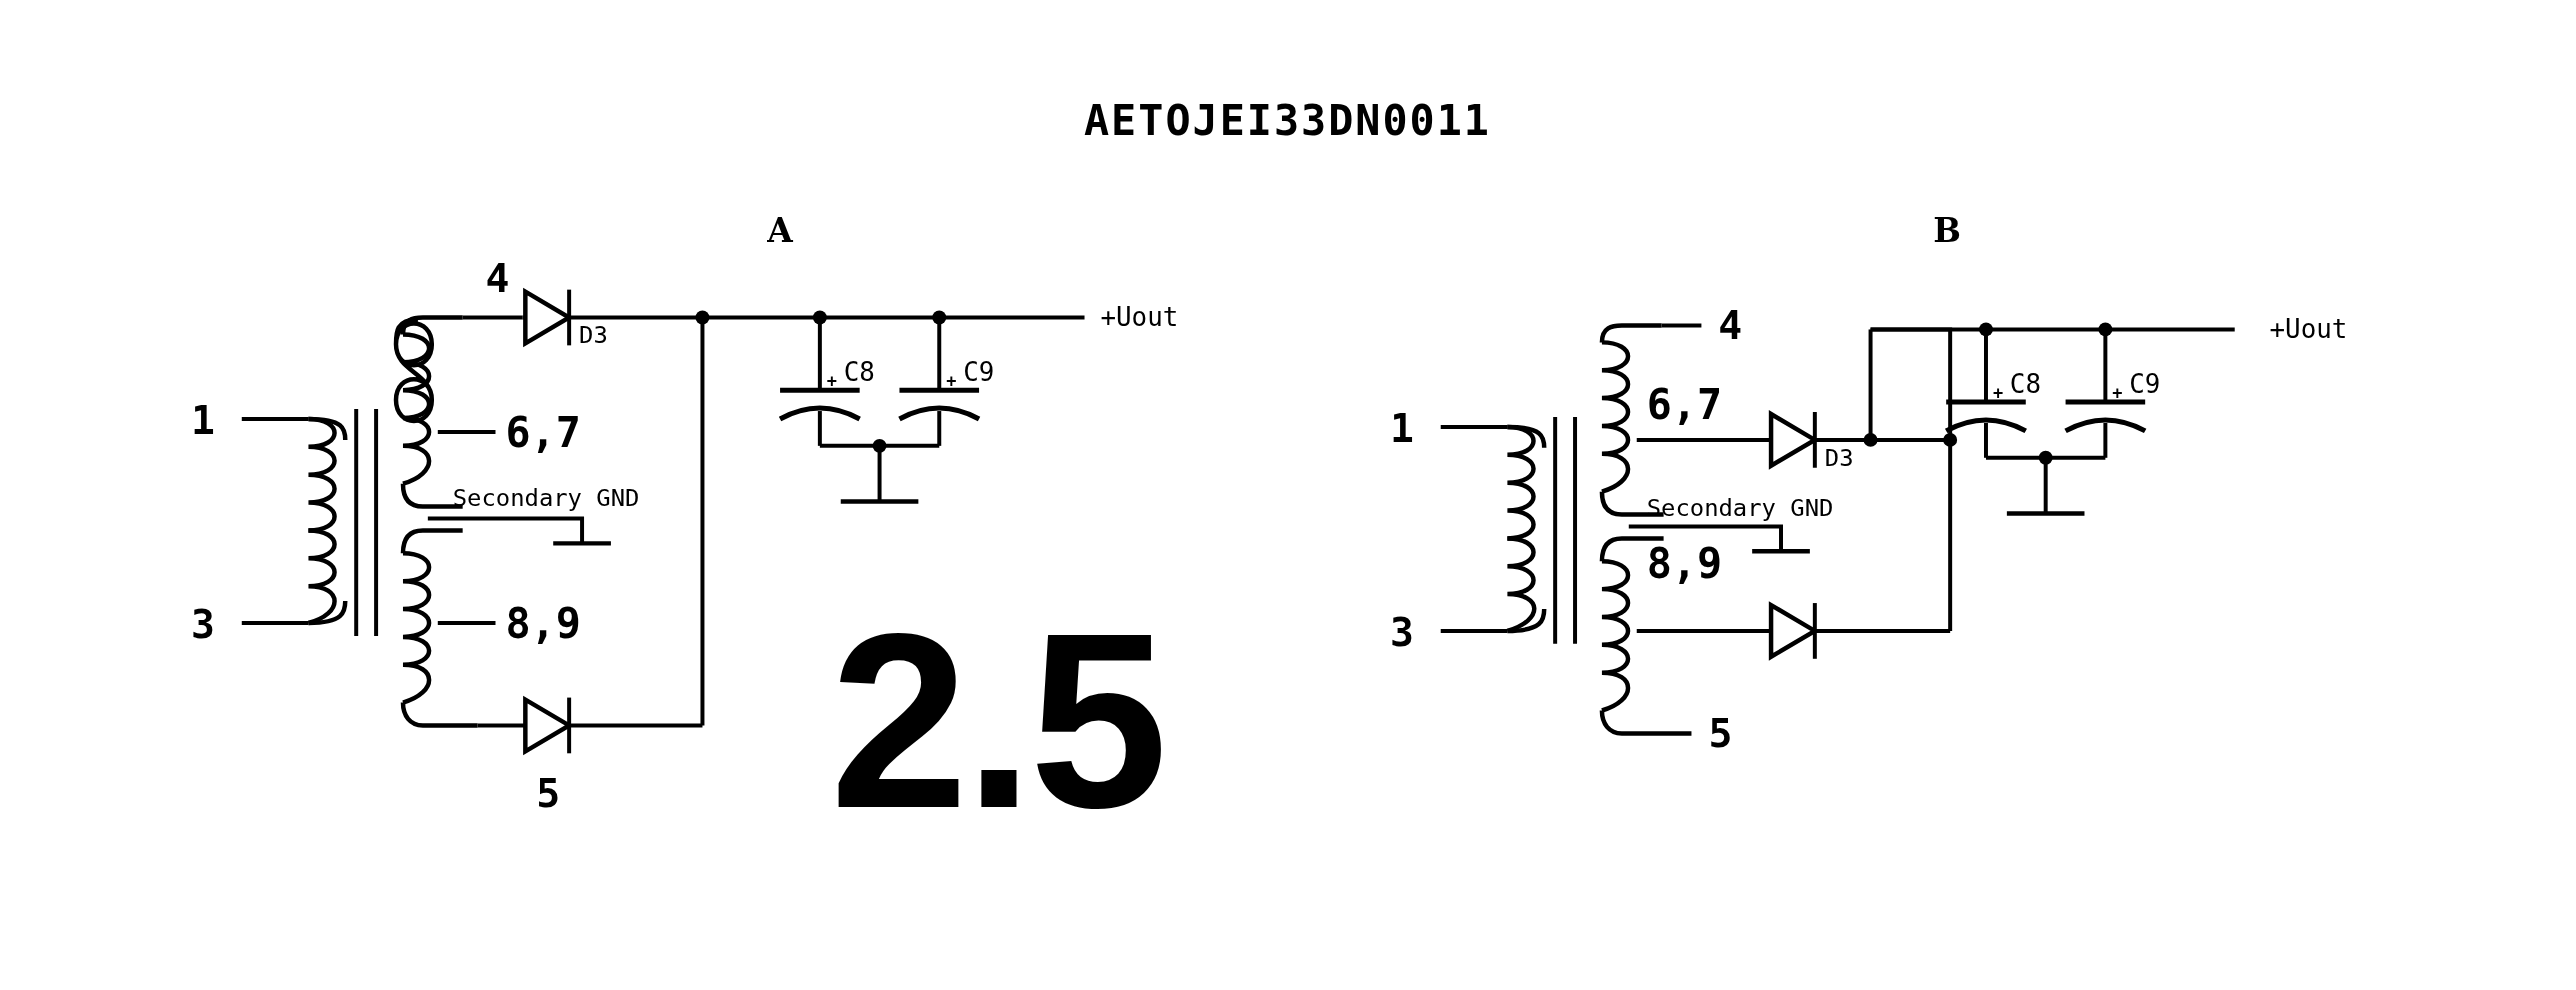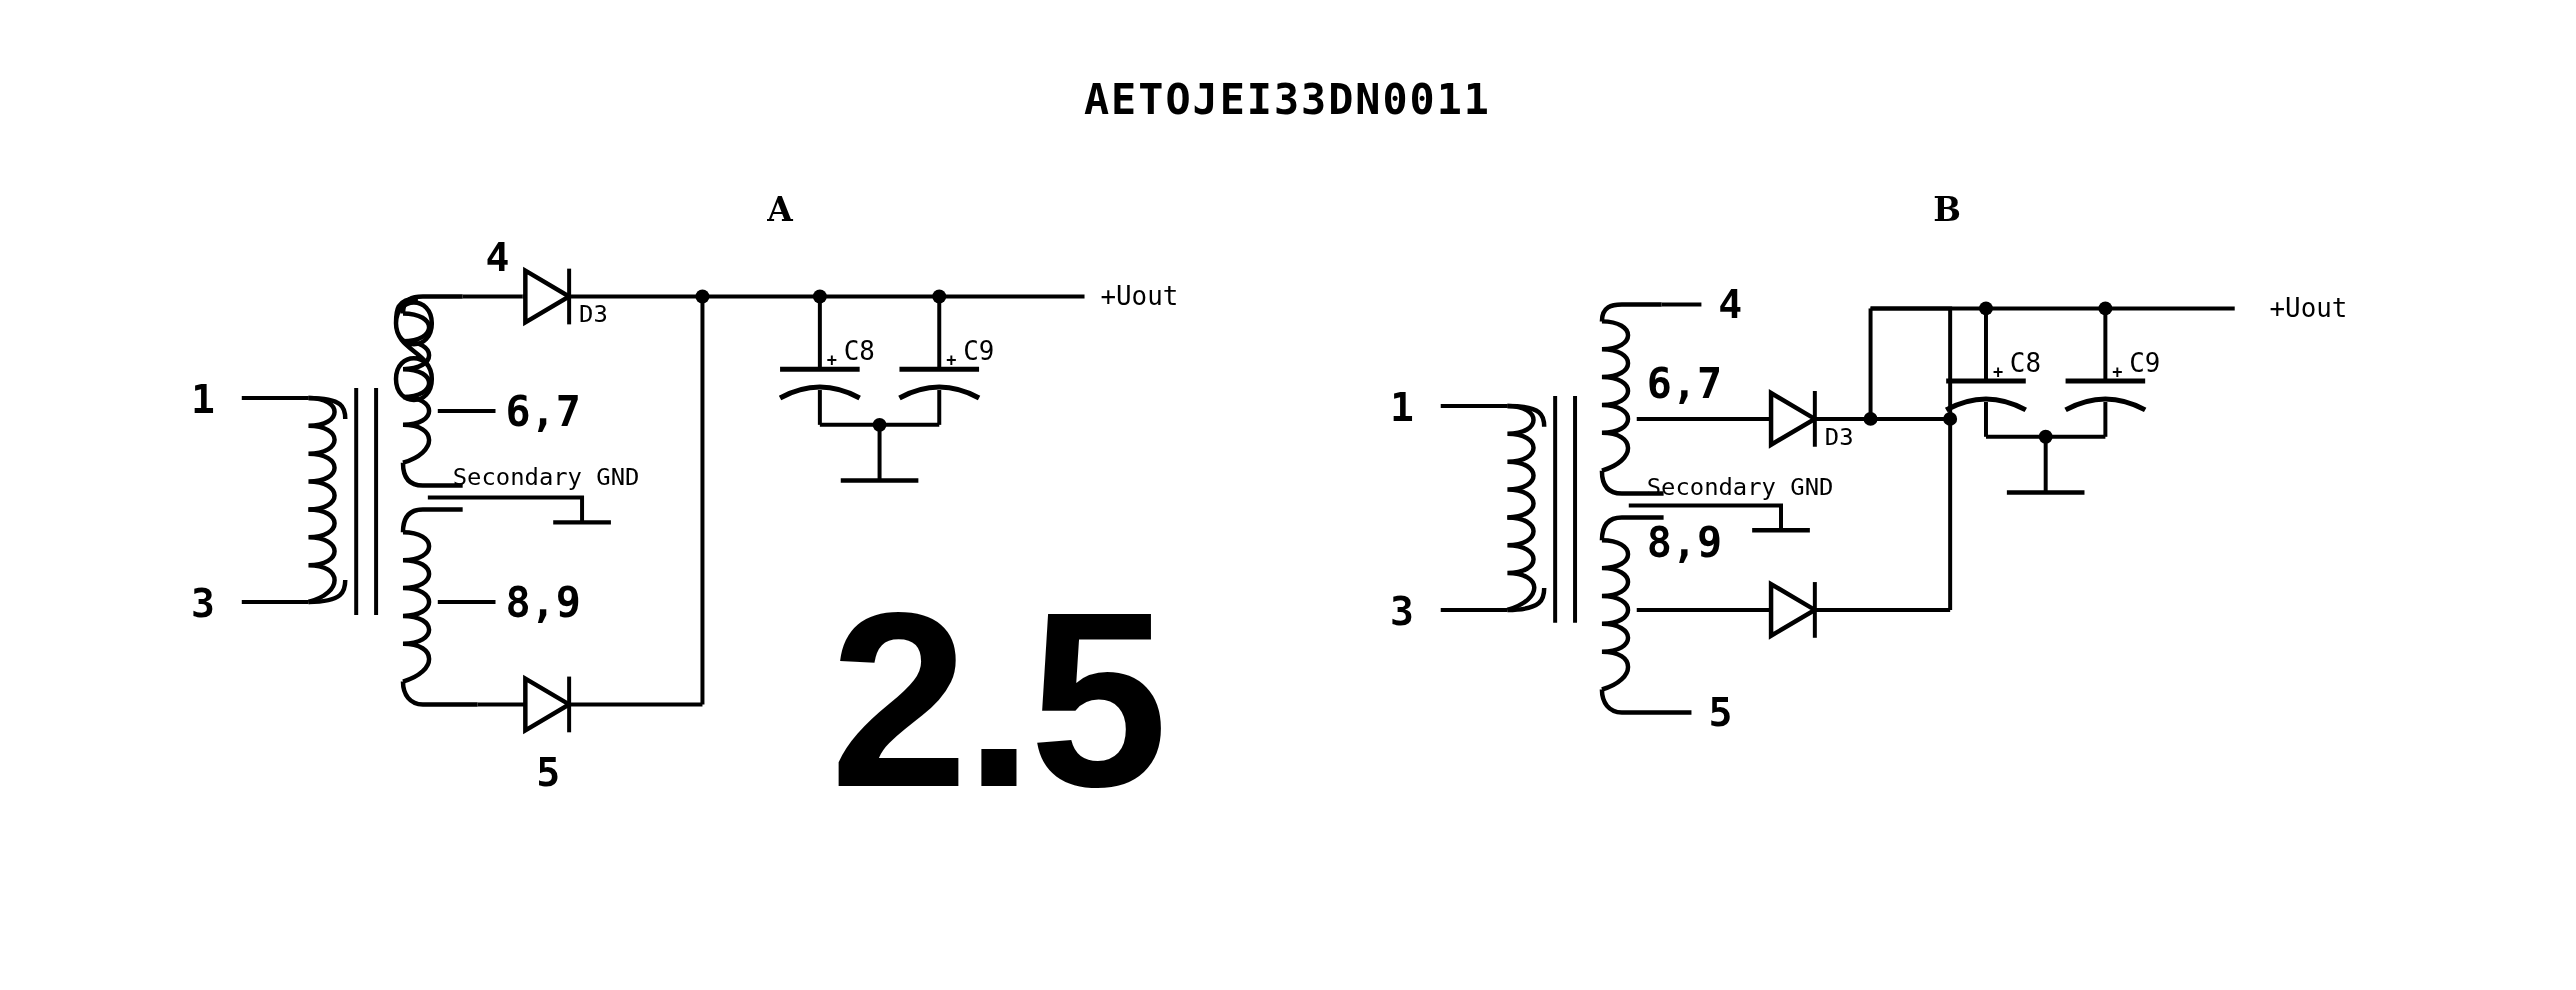--- a/index.html
+++ b/index.html
@@ -13,20 +13,21 @@
     height: 991px;
     position: relative;
     overflow: hidden;
     font-family: "DejaVu Sans Mono", monospace;
   }
   #stage {
     position: absolute;
     inset: 0;
     width: 2576px;
     height: 897px;
+    margin-top: 21px;
   }
   svg.schematic {
     position: absolute;
     top: 0;
     left: 0;
     width: 2576px;
     height: 991px;
     display: block;
   }
   .wire, .coil, .sym {

